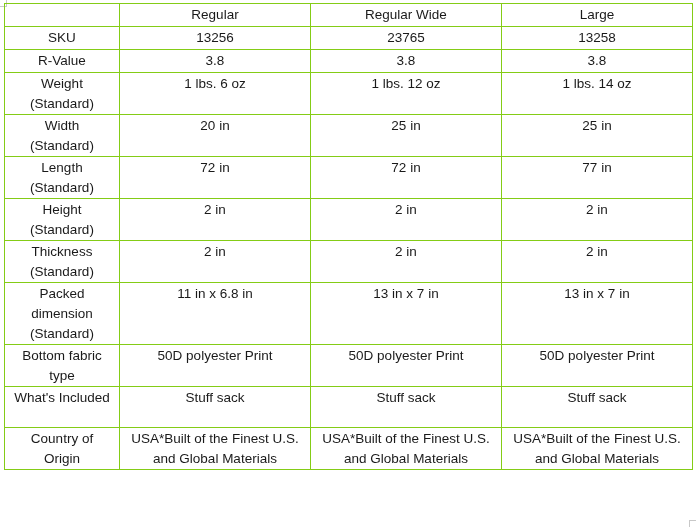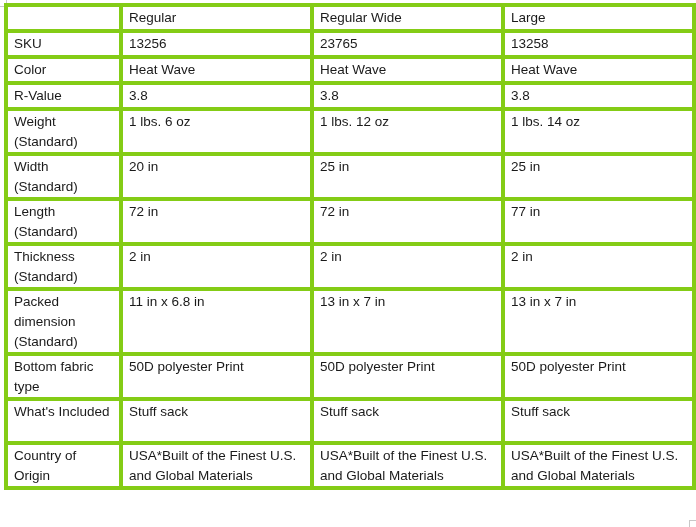--- a/index.html
+++ b/index.html
@@ -28,24 +28,24 @@
       position: absolute;
       left: 4px;
       top: 3px;
       width: 688px;
       border-collapse: collapse;
       table-layout: fixed;
       font-size: 13.5px;
       line-height: 20px;
     }
     table.spec td, table.spec th {
-      border: 4px solid #84cc16;
+      border: 1px solid #84cc16;
       padding: 1px 6px 0 6px;
       vertical-align: top;
-      text-align: left;
+      text-align: center;
       font-weight: normal;
       overflow: hidden;
       white-space: normal;
     }
     col.c0 { width: 115px; }
     col.c1 { width: 191px; }
     col.c2 { width: 191px; }
     col.c3 { width: 191px; }
     tr.h1 td, tr.h1 th { height: 21px; }
     tr.h2 td { height: 39px; margin-left: 22px; }
@@ -73,26 +73,20 @@
     </tr>
   </thead>
   <tbody id="spec-body">
       <tr class="h1">
         <td>SKU</td>
         <td>13256</td>
         <td>23765</td>
         <td>13258</td>
       </tr>
       <tr class="h1">
-        <td>Color</td>
-        <td>Heat Wave</td>
-        <td>Heat Wave</td>
-        <td>Heat Wave</td>
-      </tr>
-      <tr class="h1">
         <td>R-Value</td>
         <td>3.8</td>
         <td>3.8</td>
         <td>3.8</td>
       </tr>
       <tr class="h2">
         <td>Weight (Standard)</td>
         <td>1 lbs. 6 oz</td>
         <td>1 lbs. 12 oz</td>
         <td>1 lbs. 14 oz</td>
@@ -101,20 +95,26 @@
         <td>Width (Standard)</td>
         <td>20 in</td>
         <td>25 in</td>
         <td>25 in</td>
       </tr>
       <tr class="h2">
         <td>Length (Standard)</td>
         <td>72 in</td>
         <td>72 in</td>
         <td>77 in</td>
+      </tr>
+      <tr class="h2">
+        <td>Height (Standard)</td>
+        <td>2 in</td>
+        <td>2 in</td>
+        <td>2 in</td>
       </tr>
       <tr class="h2">
         <td>Thickness (Standard)</td>
         <td>2 in</td>
         <td>2 in</td>
         <td>2 in</td>
       </tr>
       <tr class="h3">
         <td>Packed dimension (Standard)</td>
         <td>11 in x 6.8 in</td>

